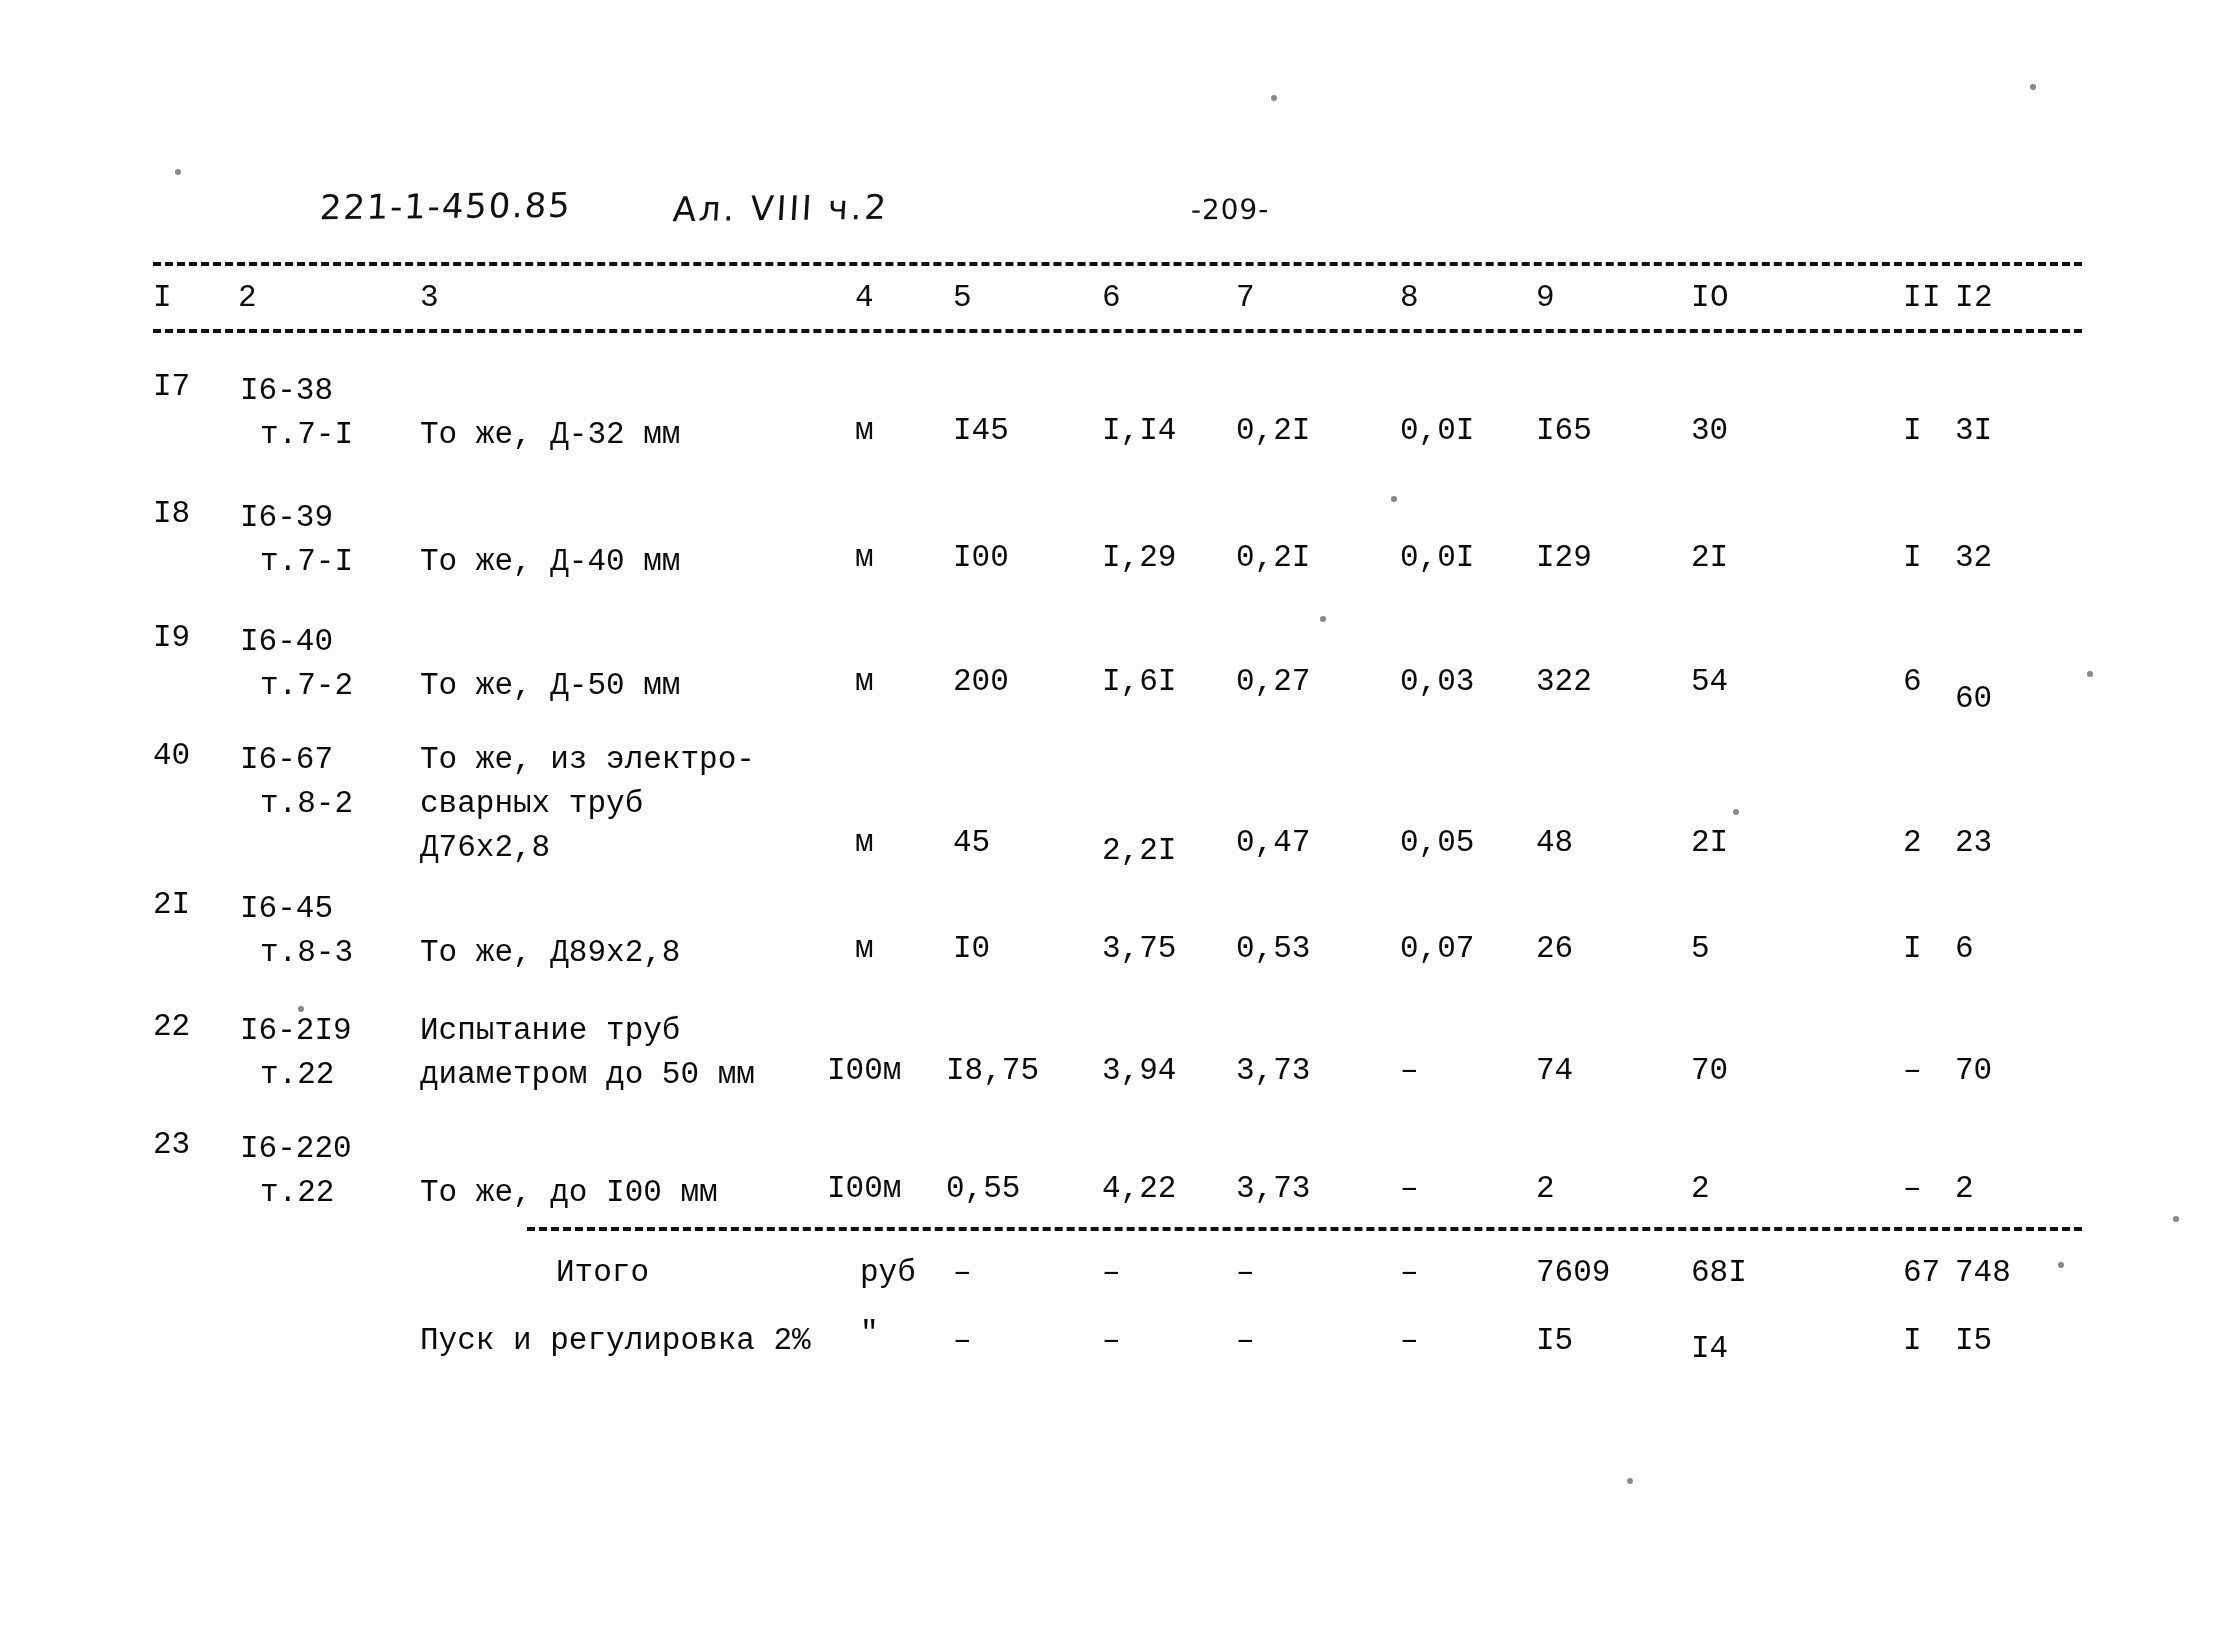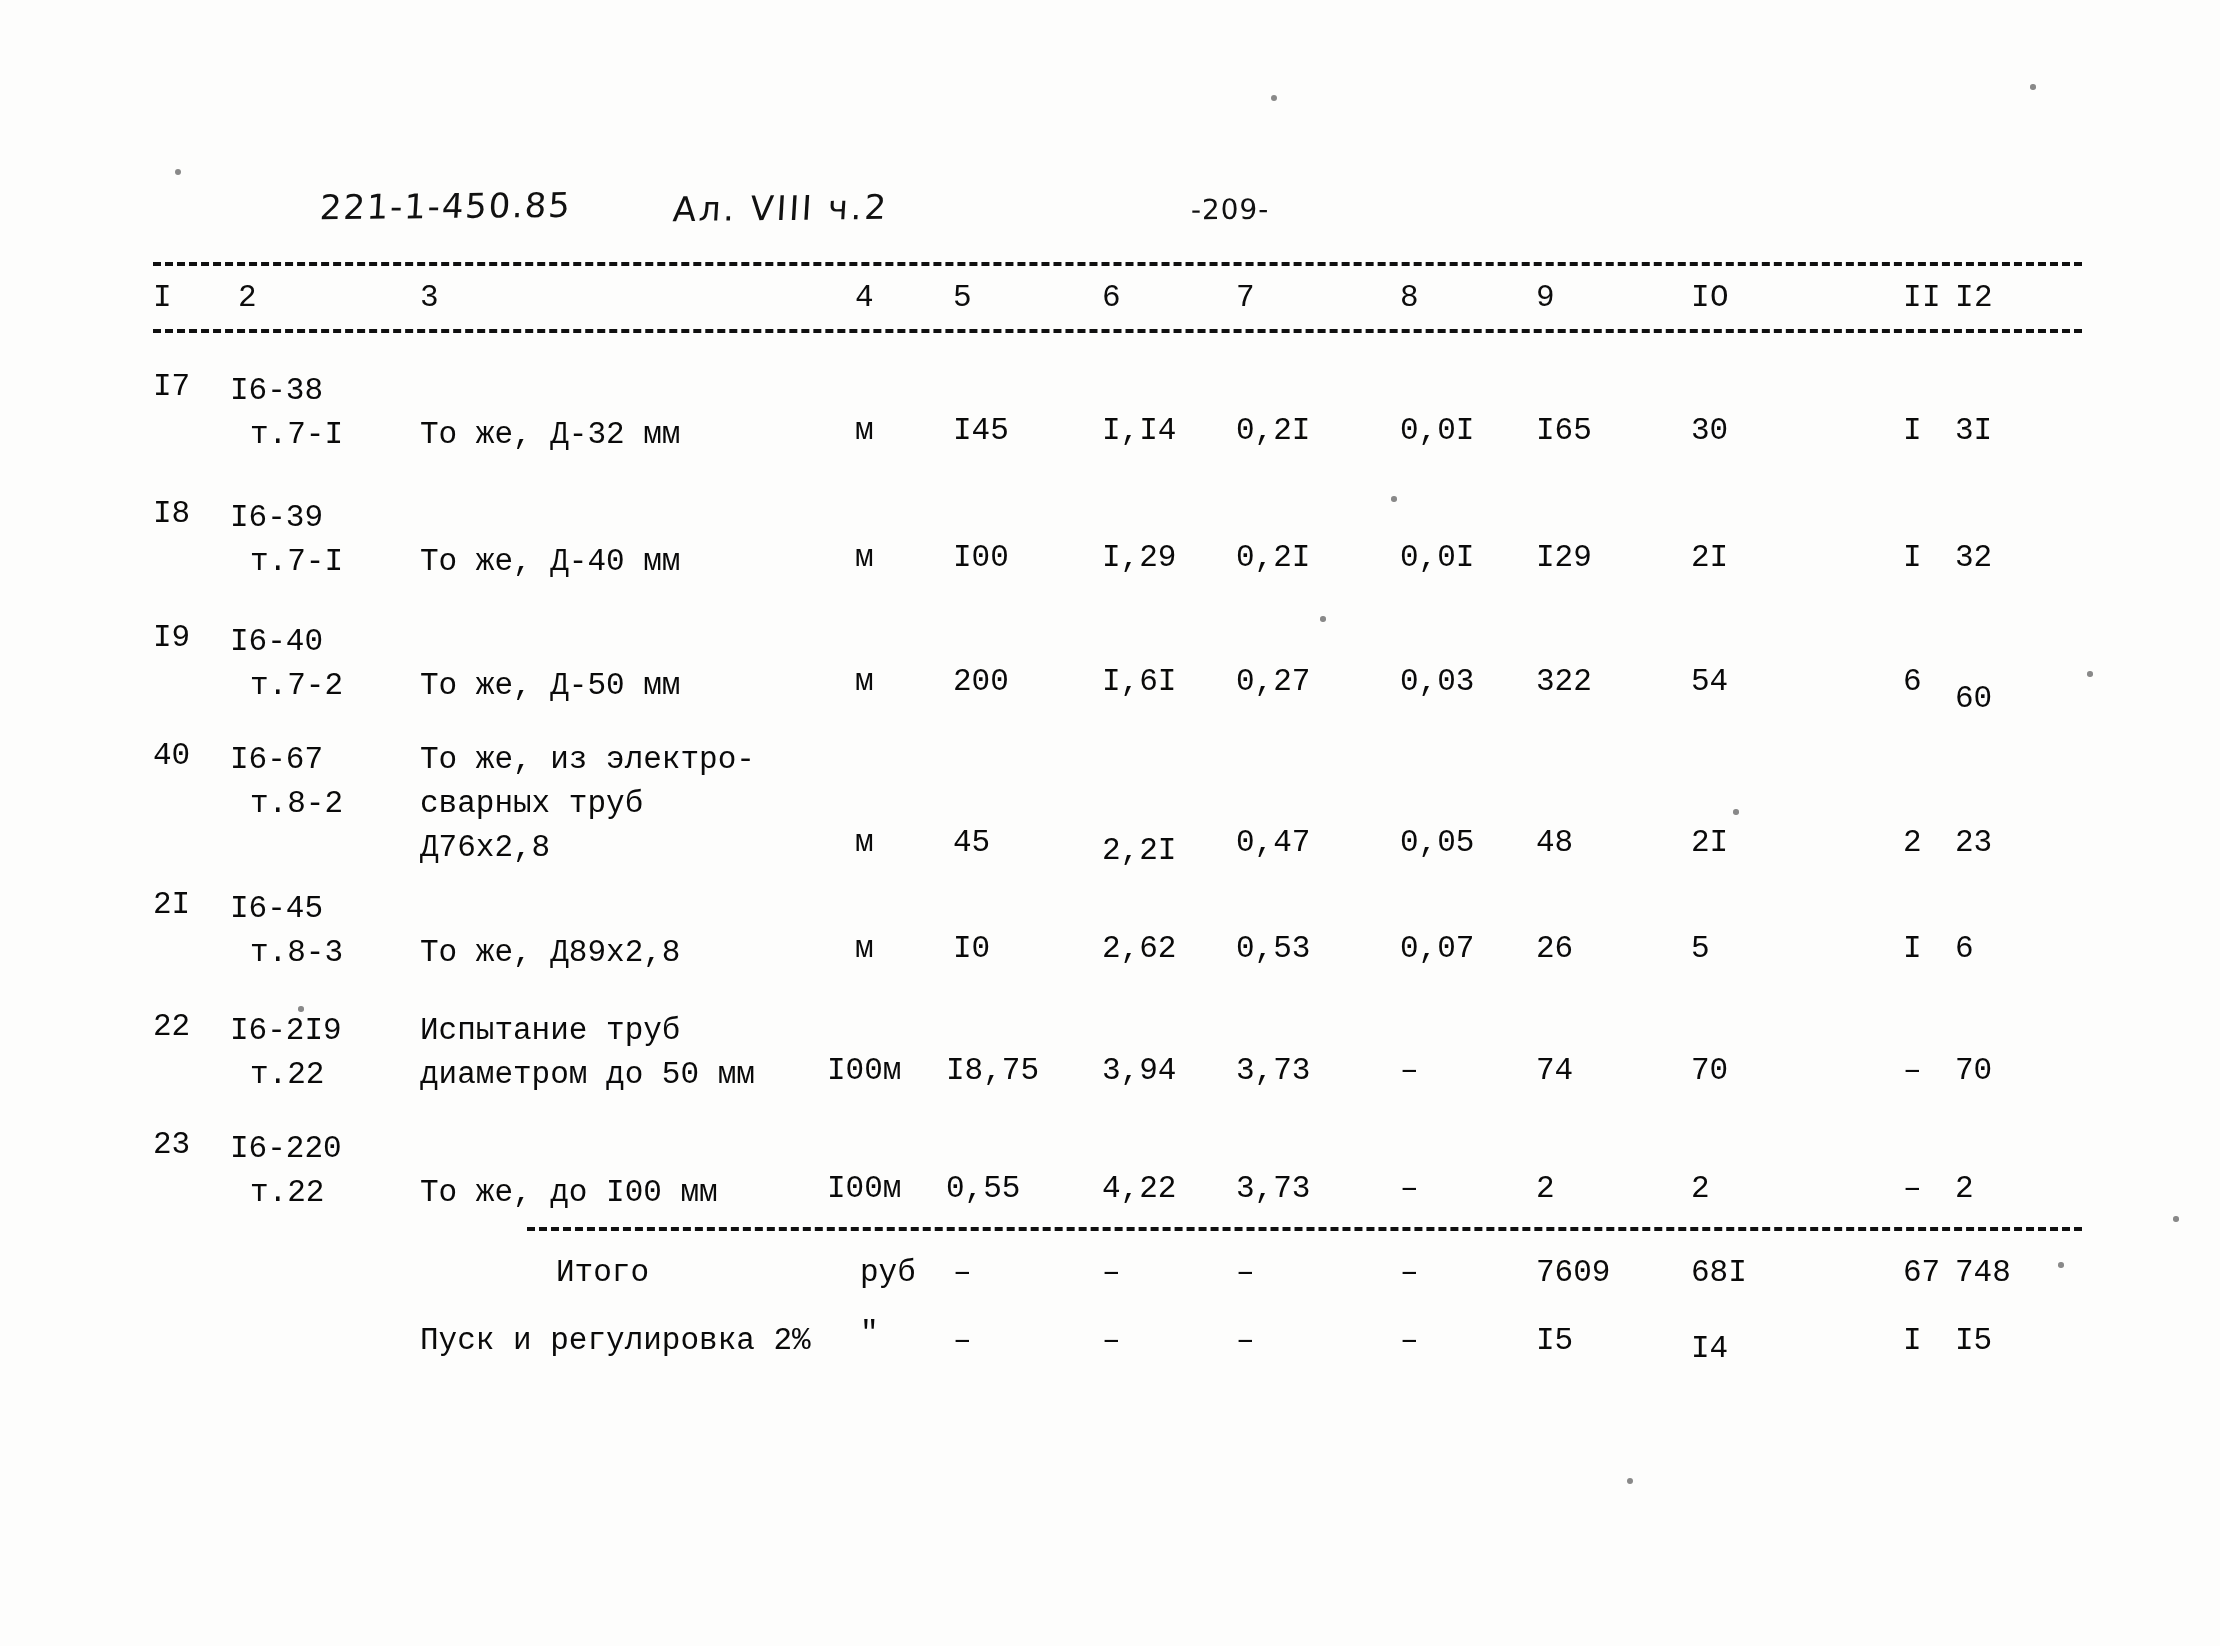--- a/index.html
+++ b/index.html
@@ -88,21 +88,21 @@
   .c9  { left: 1536px; }
   .c10 { left: 1691px; }
   .c11 { left: 1855px; margin-left: 48px; }
   .c12 { left: 1955px; }
 
   
   .row { position: absolute; left: 0; width: 2220px; }
 
   .code-block {
     position: absolute;
-    left: 230px;
+    left: 240px;
     white-space: pre;
     font-size: 31px;
     line-height: 44px;
   }
   .code-block .line2 { display: block; padding-left: 20px; }
 
   .desc {
     position: absolute;
     left: 420px;
     white-space: pre;
@@ -218,21 +218,21 @@
     <div class="num c11" style="top:87px">2</div>
     <div class="num c12" style="top:87px">23</div>
   </div>
 
   <div class="row" style="top:887px">
     <div class="num c1" style="top:0">2I</div>
     <div class="code-block" style="top:0"><span>I6-45</span><span class="line2">т.8-3</span></div>
     <div class="desc" style="top:44px">То же, Д89х2,8</div>
     <div class="num c4" style="top:44px">м</div>
     <div class="num c5" style="top:44px">I0</div>
-    <div class="num c6" style="top:44px">2,62</div>
+    <div class="num c6" style="top:44px">3,75</div>
     <div class="num c7" style="top:44px">0,53</div>
     <div class="num c8" style="top:44px">0,07</div>
     <div class="num c9" style="top:44px">26</div>
     <div class="num c10" style="top:44px">5</div>
     <div class="num c11" style="top:44px">I</div>
     <div class="num c12" style="top:44px">6</div>
   </div>
 
   <div class="row" style="top:1009px">
     <div class="num c1" style="top:0">22</div>

